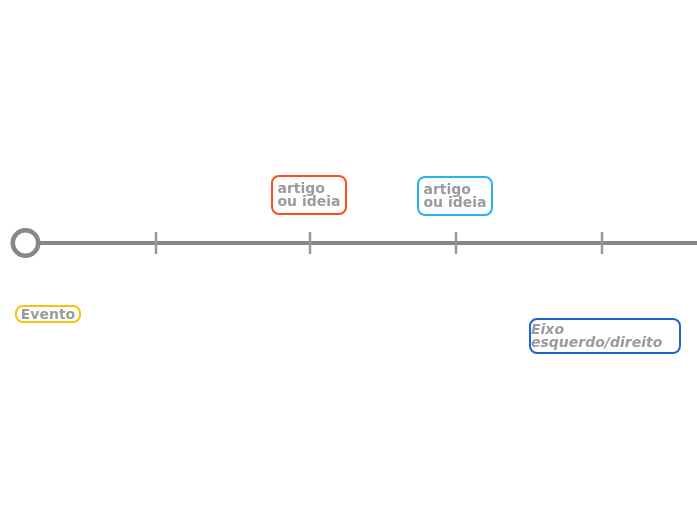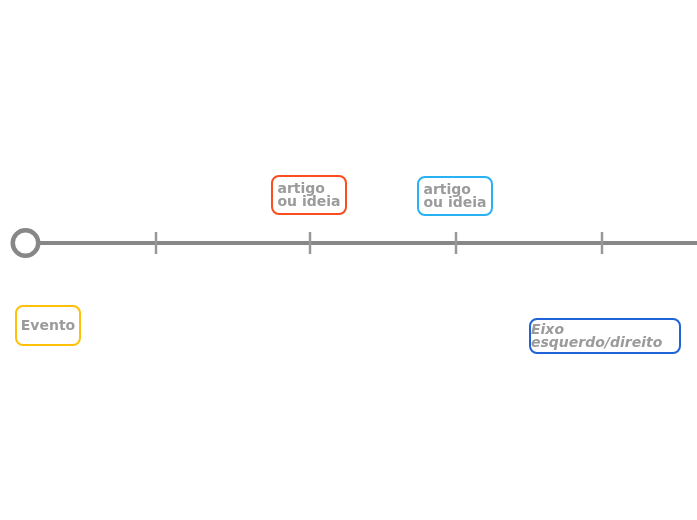--- a/index.html
+++ b/index.html
@@ -39,21 +39,21 @@
     font-weight: bold;
     font-size: 14px;
   }
   .node .label {
     white-space: pre-line;
     text-align: left;
     line-height: 13px;
   }
   .node-artigo-left  { left: 271px; top: 175px; width: 76px;  height: 40px; }
   .node-artigo-right { left: 417px; top: 176px; width: 76px;  height: 40px; }
-  .node-evento       { left: 15px;  top: 305px; width: 66px;  height: 41px; }
+  .node-evento       { left: 15px;  top: 305px; width: 66px;  height: 18px; }
   .node-eixo         { left: 529px; top: 318px; width: 152px; height: 36px; font-style: italic; }
 </style>
 </head>
 <body>
 
 <div class="canvas" style="color: rgb(155, 155, 155); background: rgb(255, 255, 255);">
 
   <svg class="axis-svg" viewBox="0 0 697 520" xmlns="http://www.w3.org/2000/svg">
 
     <line x1="40" y1="243" x2="697" y2="243" stroke-width="4" style="stroke: rgb(135, 135, 135);"></line>

